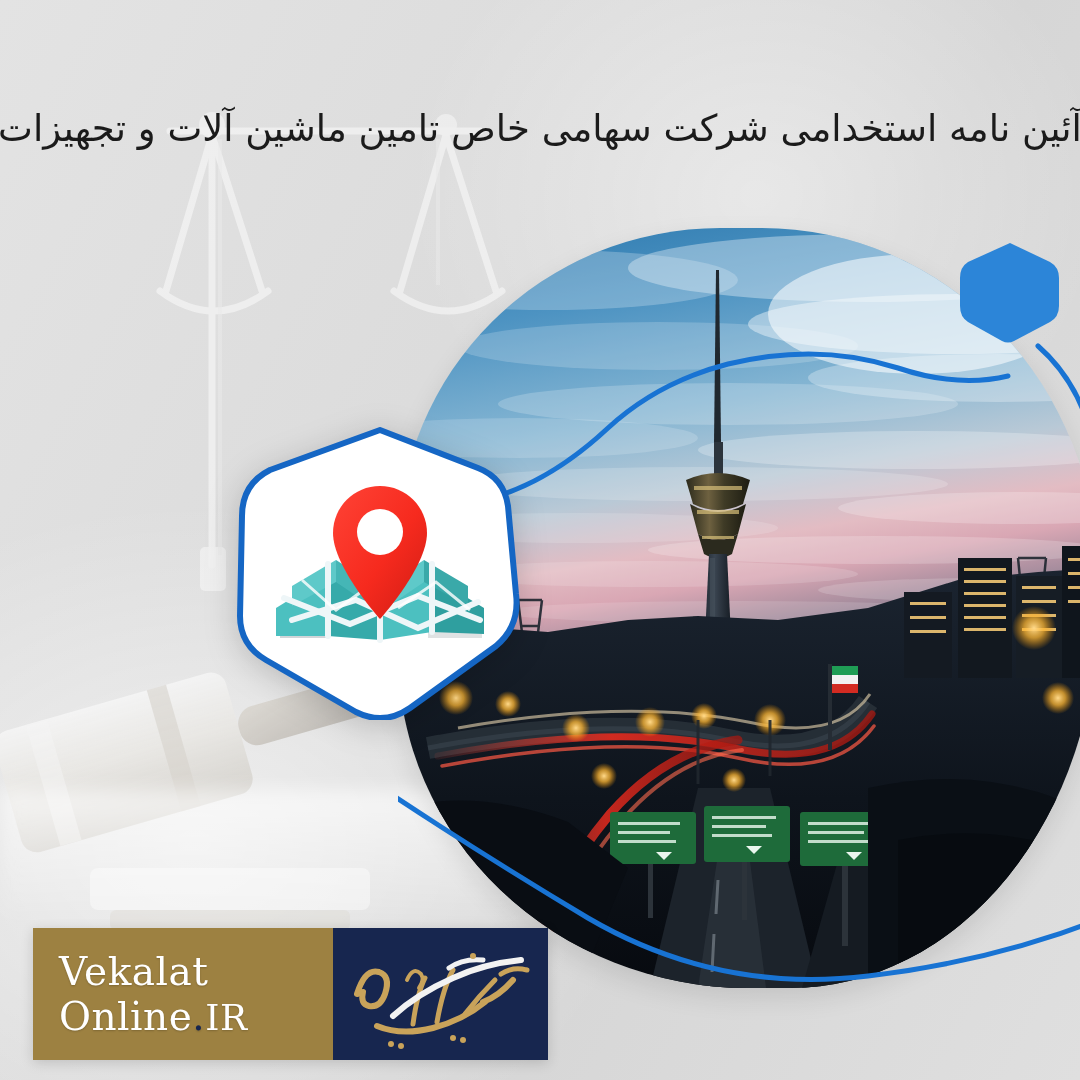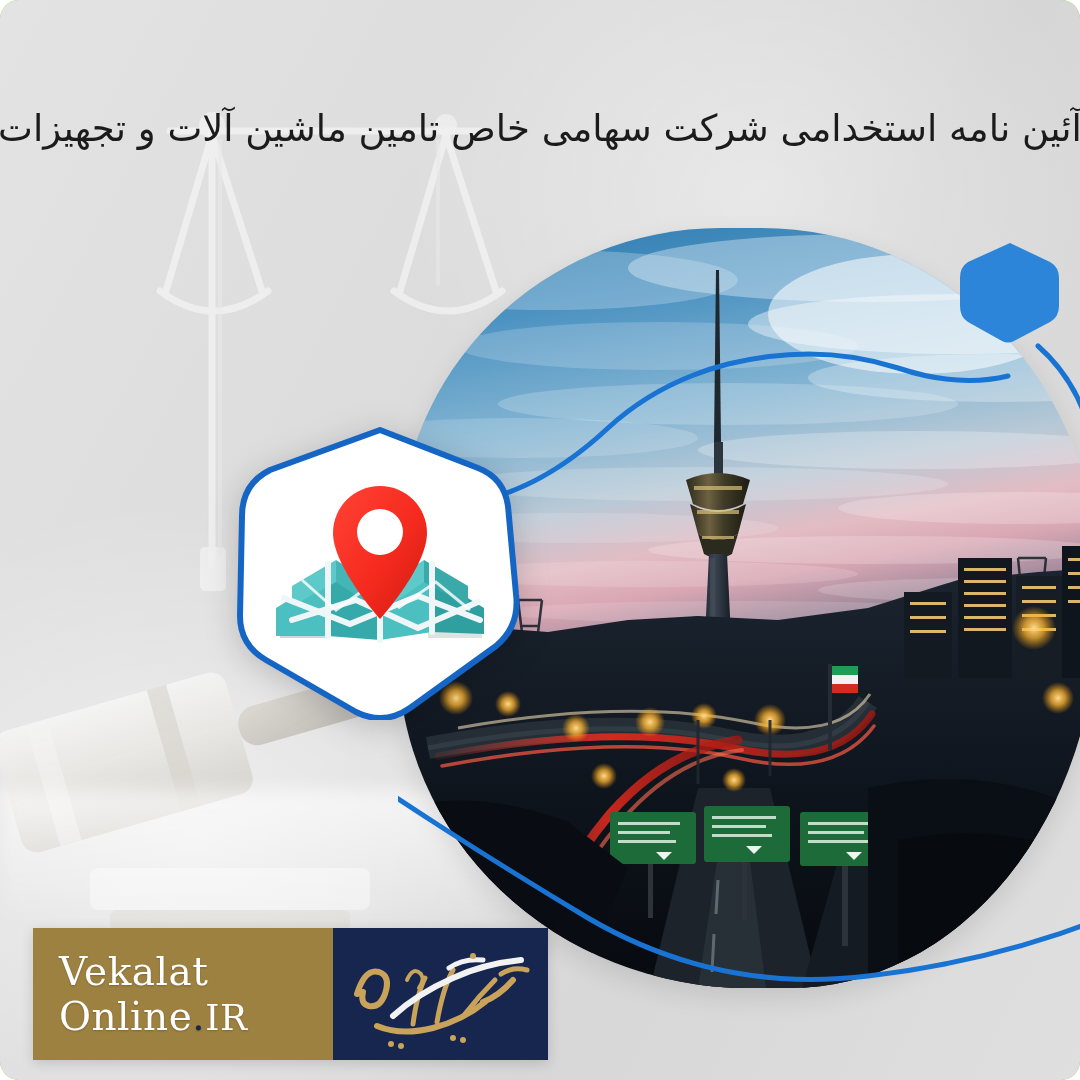--- a/index.html
+++ b/index.html
@@ -8,21 +8,20 @@
     padding: 0;
     background: #ffffff;
   }
   .stage {
     position: relative;
     width: 1080px;
     height: 1080px;
     overflow: hidden;
     font-family: "DejaVu Sans", "Liberation Sans", sans-serif;
     background: #84cc16;
-    border-radius: 19px;
   }
 
   
   .bg-wash {
     position: absolute;
     inset: 0;
     background:
       linear-gradient(118deg, #e3e3e3 0%, #dcdcdc 38%, #d6d6d6 62%, #dfdfdf 100%);
   }
   .bg-vignette {

